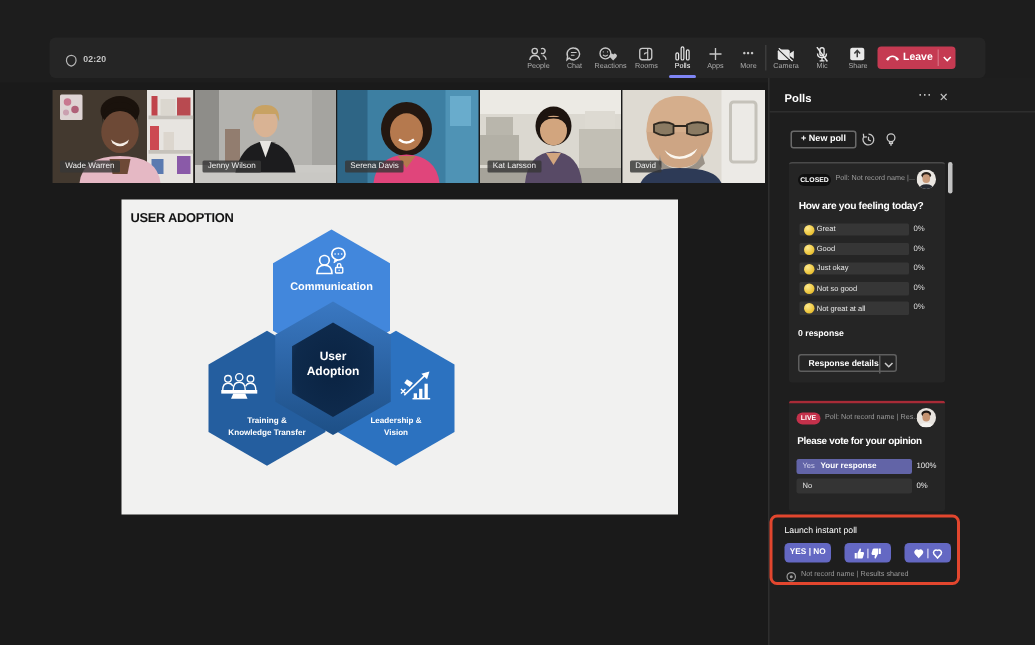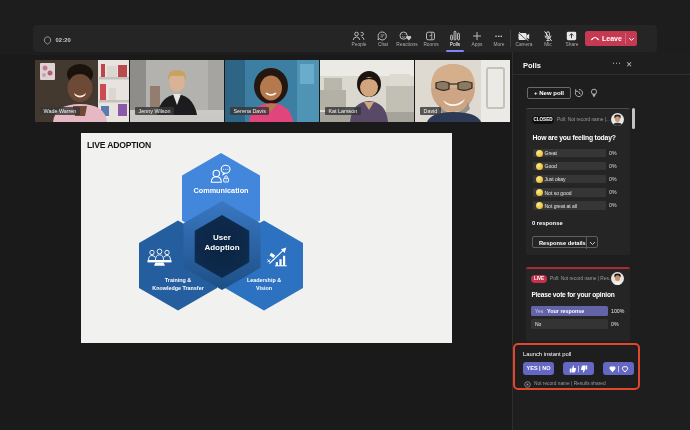--- a/index.html
+++ b/index.html
@@ -190,21 +190,21 @@
       <path d="M21 23 Q28 20 34 23 L34 29 Q28 32 21 28 Z M43 23 Q50 20 57 23 L57 28 Q50 32 43 29 Z" fill="#8a7a62" stroke="#2e2820" stroke-width="1.2"></path>
       <path d="M34 24 L43 24" stroke="#2e2820" stroke-width="1.2" fill="none"></path>
       <path d="M28 40 Q38 49 50 39 Q47 46 38 46 Q31 46 28 40 Z" fill="#fbf7ef"></path>
       <path d="M25 43 Q25 51 38 53 Q51 51 53 42 L55 49 Q47 57 38 57 Q28 57 24 49 Z" fill="#9a9288"></path>
       <path d="M12 62 Q16 52 38 52 Q62 52 66 62 Z" fill="#2d3a56"></path>
     </svg>
     <div class="abs" style="left:5px;bottom:7px;background:rgba(55,55,55,0.82);color:#f0f0f0;font-size:5.4px;padding:1px 3.5px;border-radius:1px;">David</div>
   </div>
 
   <div class="abs" style="left:81px;top:133px;width:371px;height:210px;background:#f1f1f0;"></div>
-  <div class="abs" style="left:87px;top:139.5px;color:#141414;font-size:8.6px;font-weight:bold;letter-spacing:-0.2px;">LIVE ADOPTION</div>
+  <div class="abs" style="left:87px;top:139.5px;color:#141414;font-size:8.6px;font-weight:bold;letter-spacing:-0.2px;">USER ADOPTION</div>
   <div class="abs" style="left:81px;top:133px;width:371px;height:210px;">
     <svg width="371" height="210" viewBox="0 0 371 210">
       <defs>
         <linearGradient id="ringg" x1="0" y1="0" x2="0" y2="1">
           <stop offset="0" stop-color="#3a78c2"></stop>
             <stop offset="1" stop-color="#1d4f86"></stop>
         </linearGradient>
         <radialGradient id="darkg" cx="0.5" cy="0.5" r="0.65">
           <stop offset="0" stop-color="#0a2342"></stop>
             <stop offset="0.75" stop-color="#0e2a4c"></stop>

